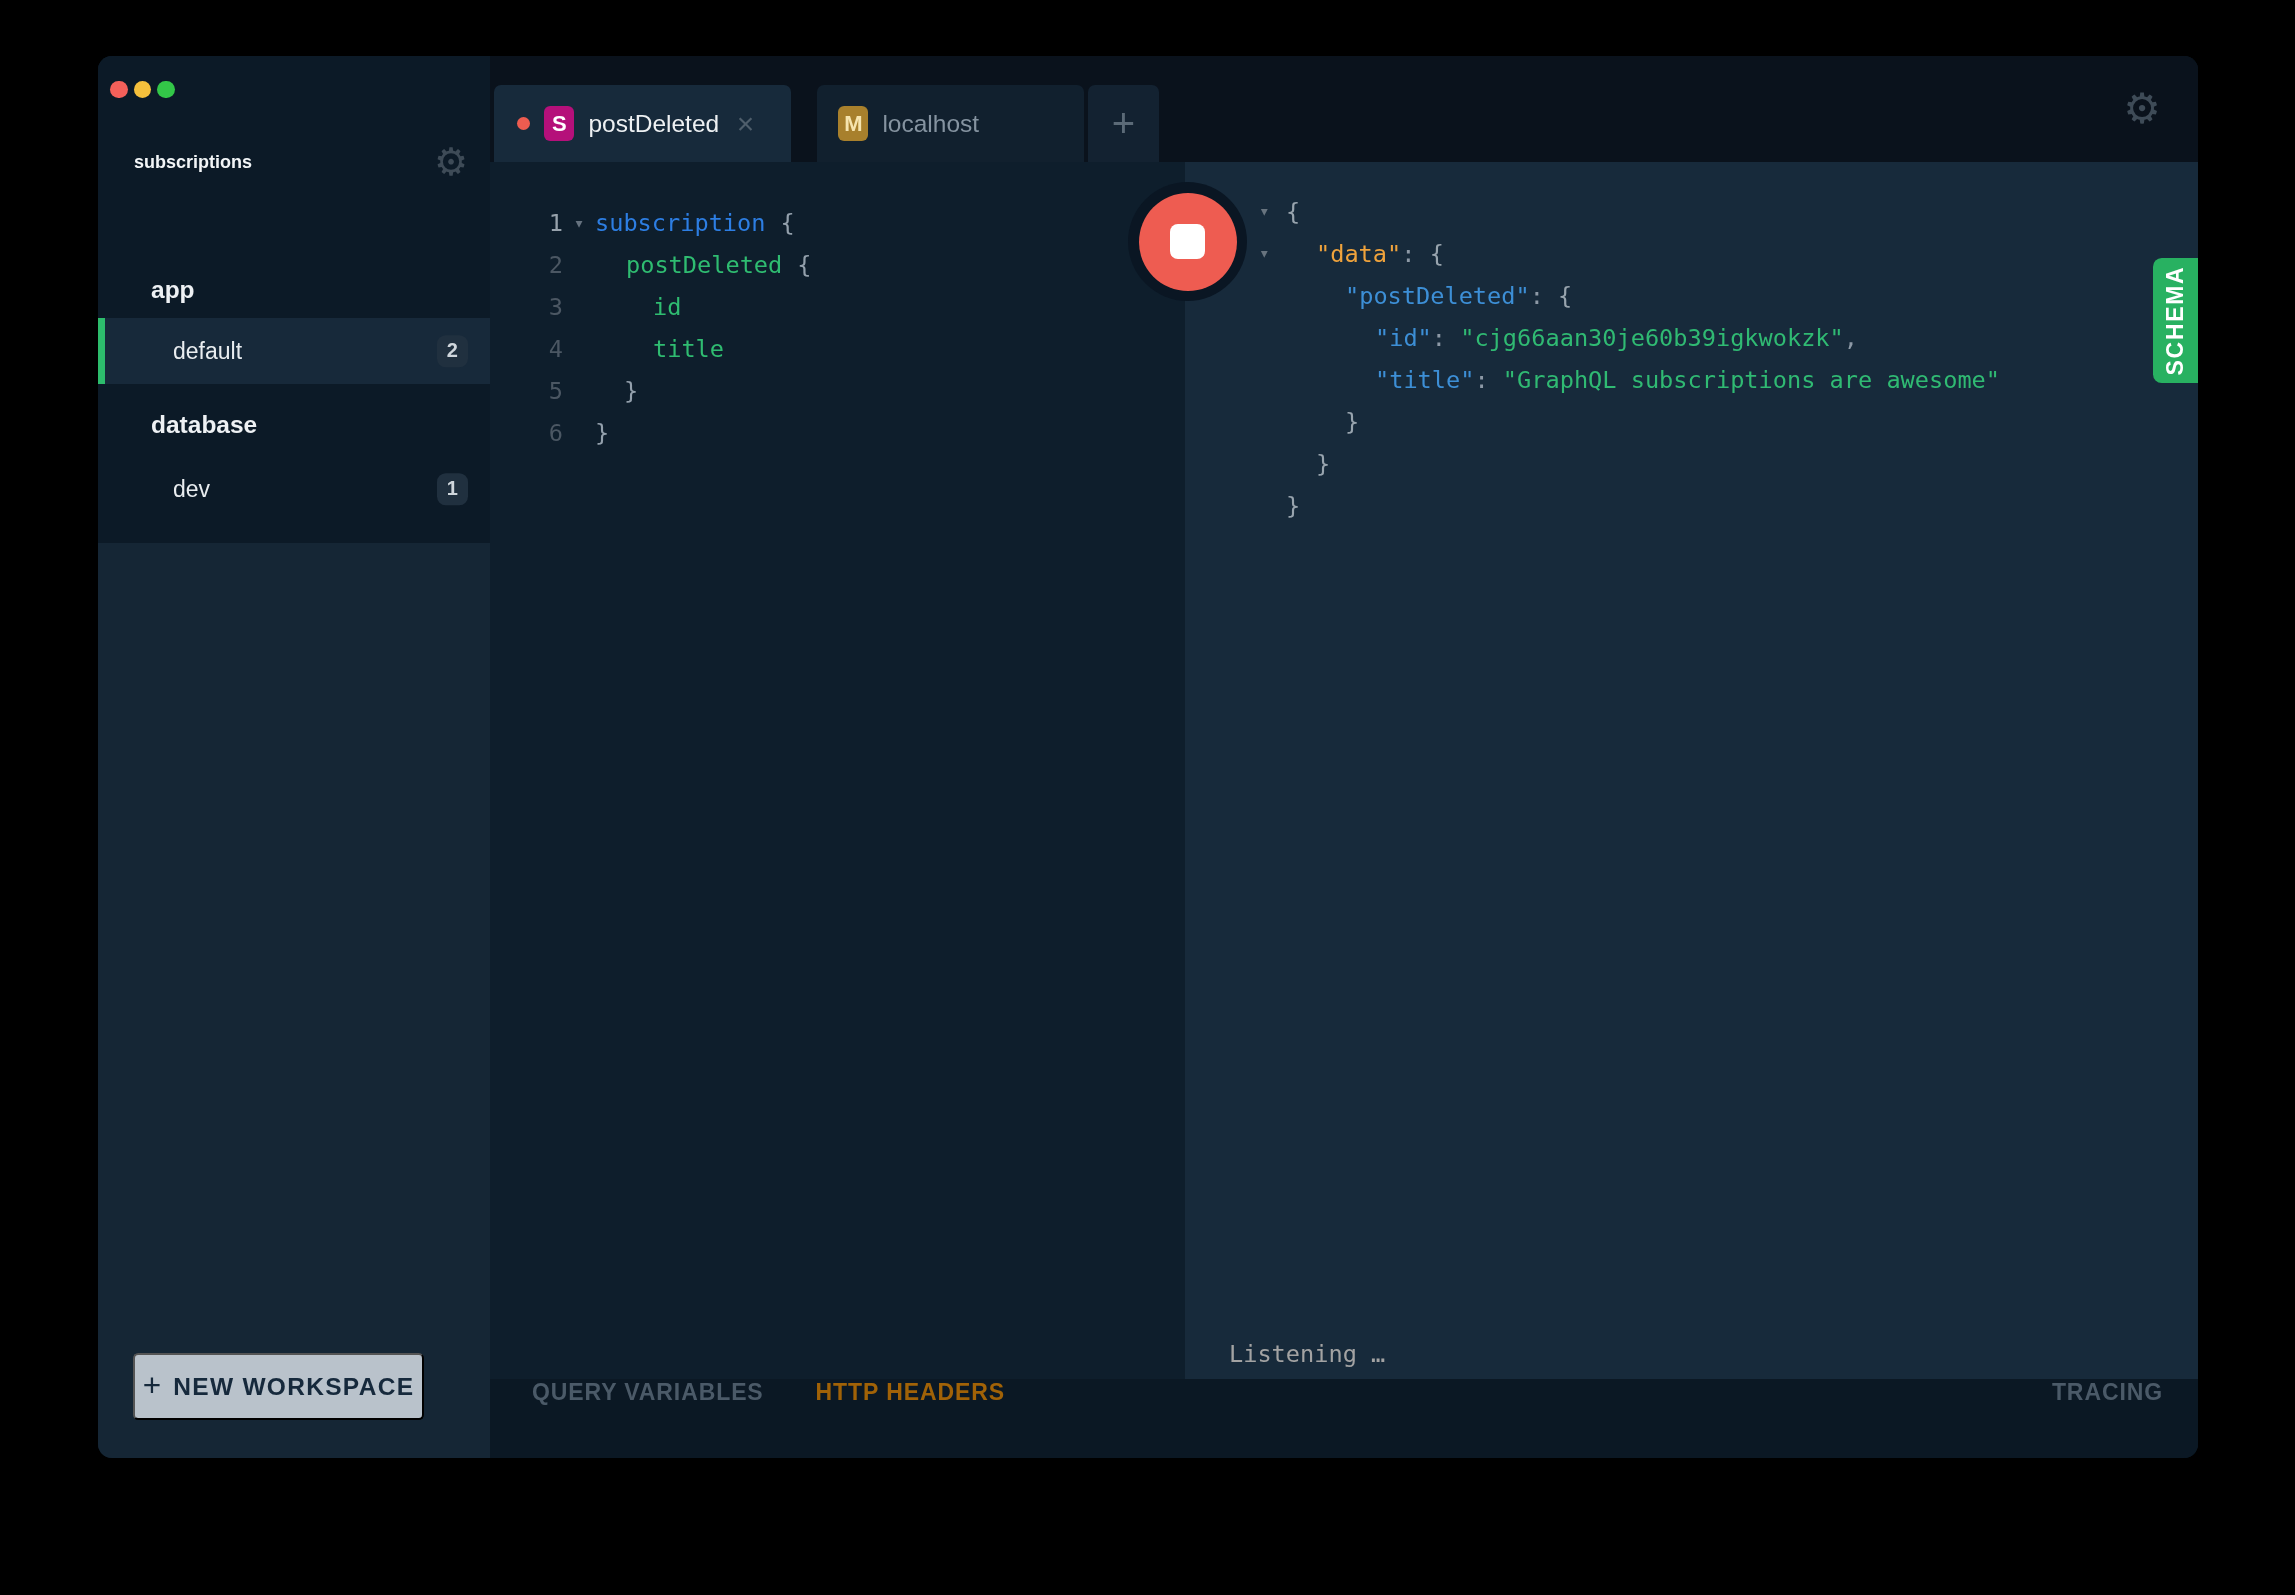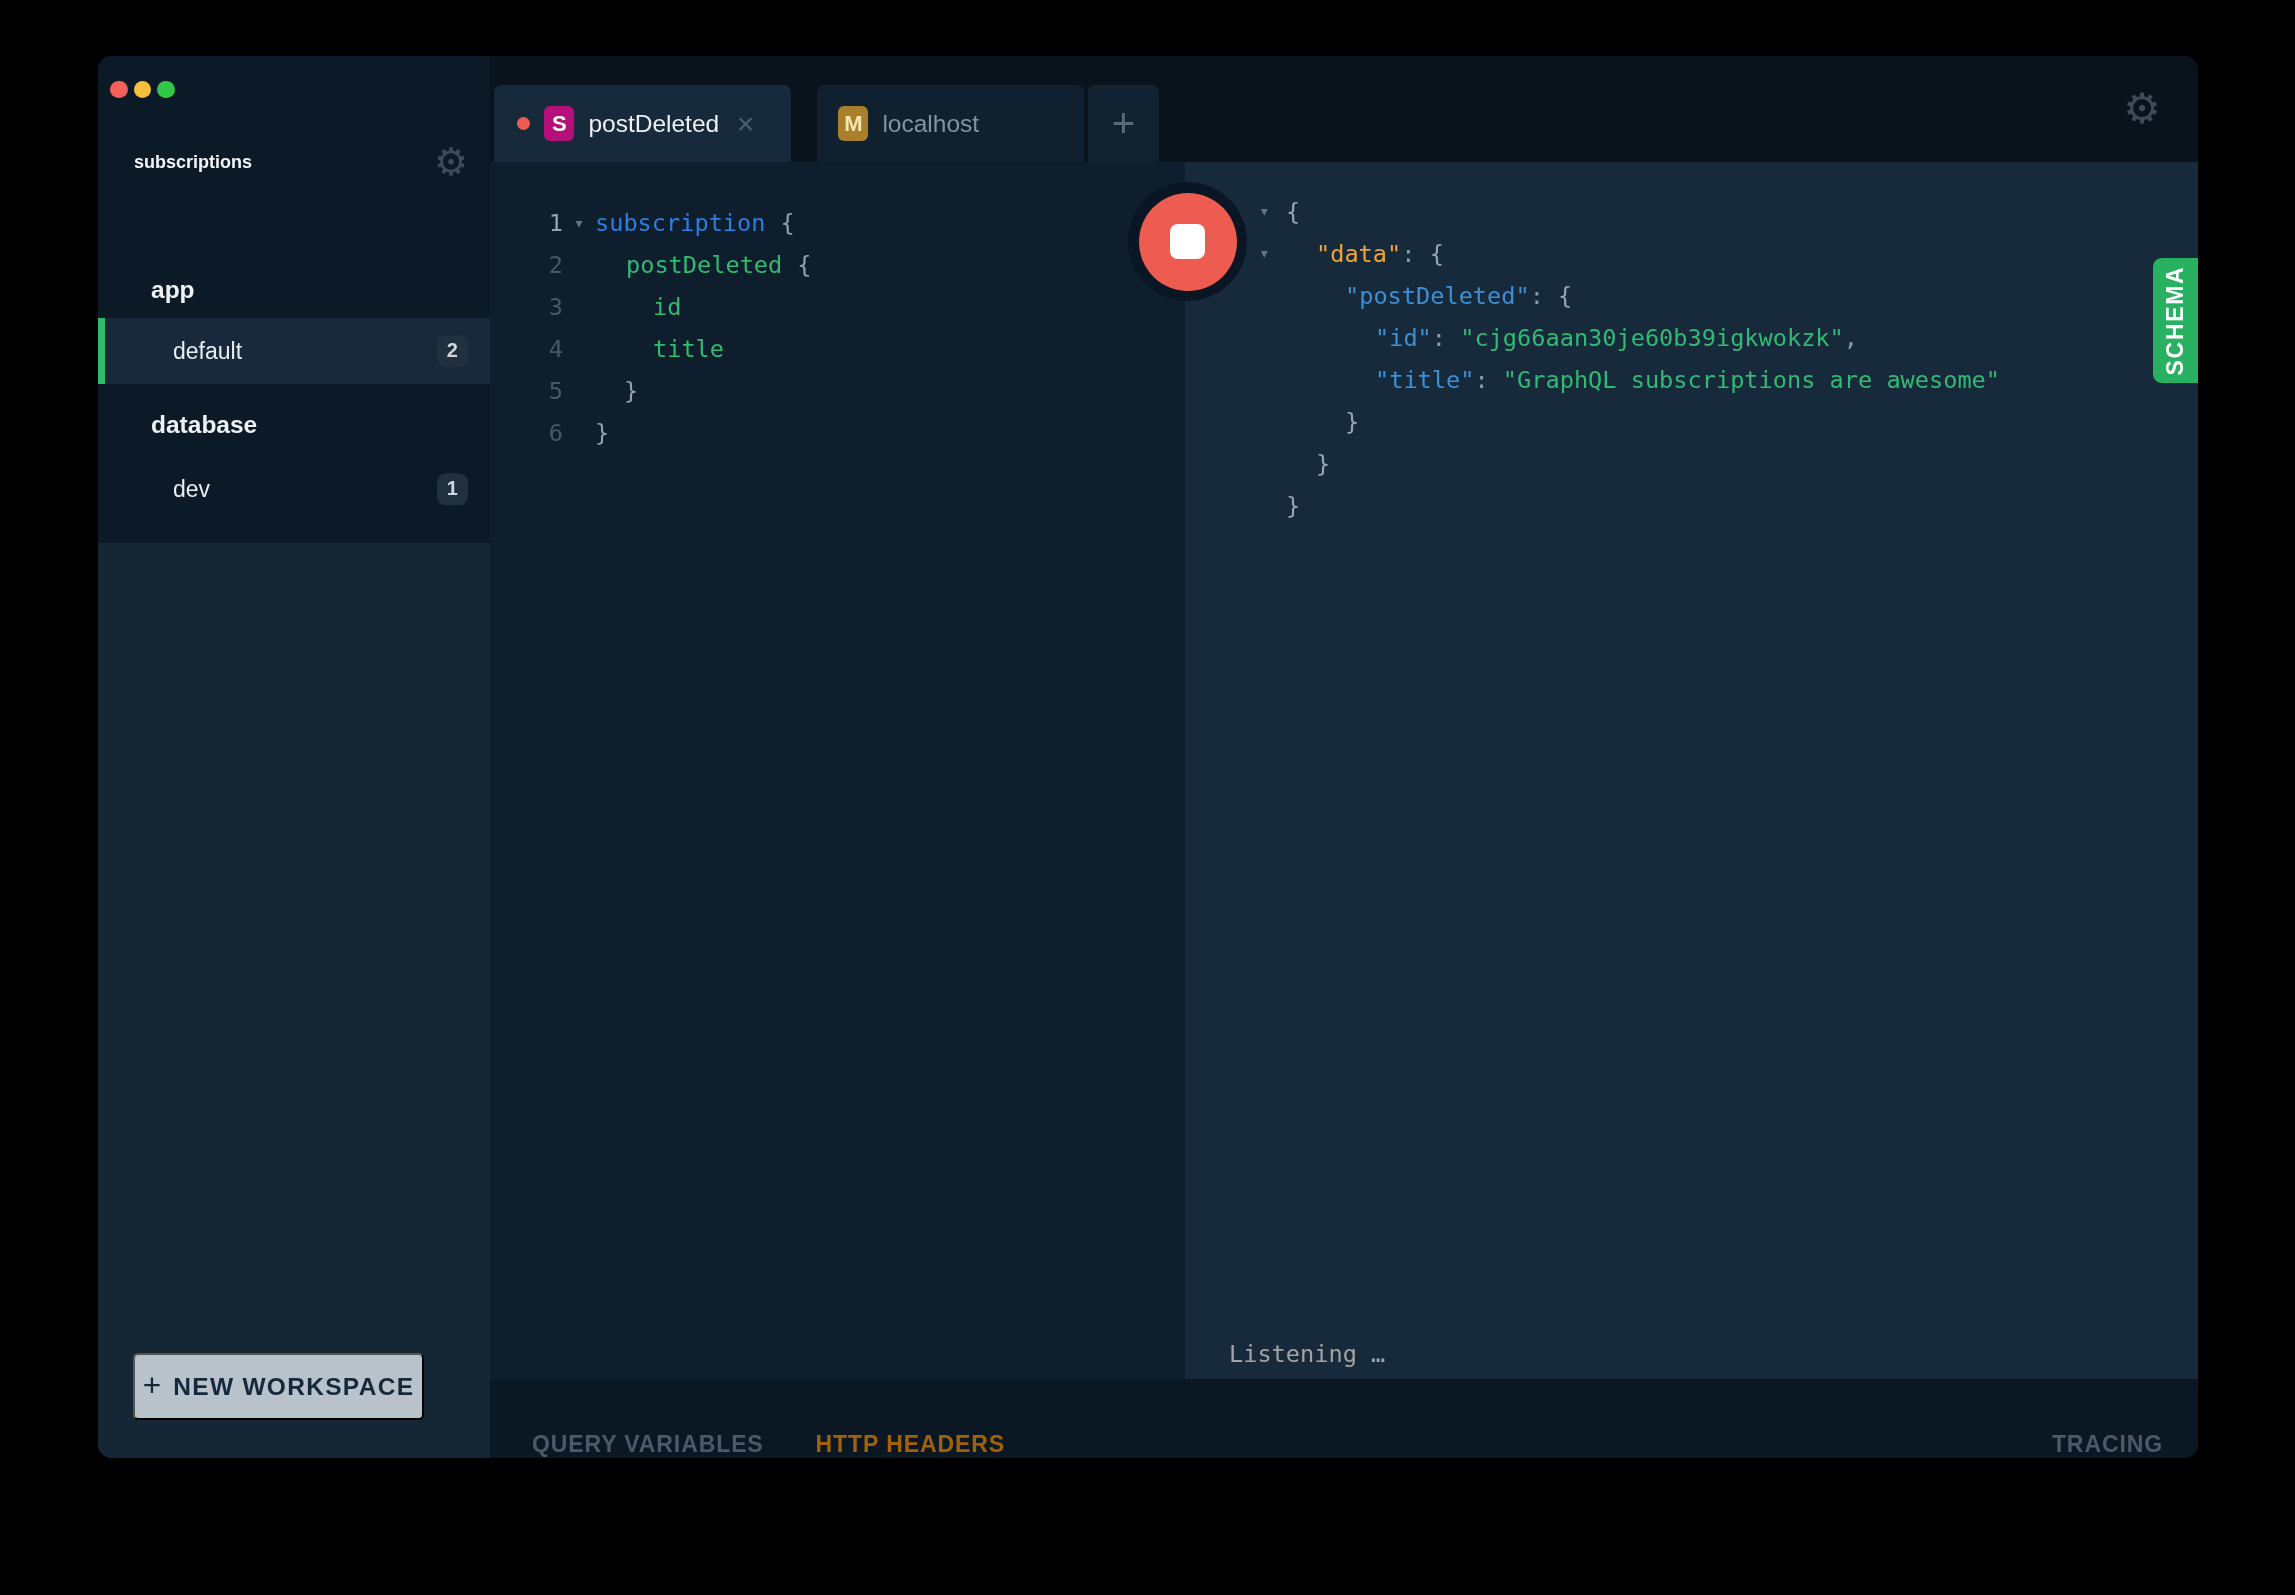--- a/index.html
+++ b/index.html
@@ -119,21 +119,21 @@
   .stop-btn { width:98px; height:98px; border-radius:50%; background:#ee5c51; border:none;
               display:flex; align-items:center; justify-content:center; }
   .stop-square { width:35px; height:35px; border-radius:7.9px; background:#fff; }
 
   .schema-tab { position:absolute; right:0; top:96px; width:45px; height:125px;
                 background:#28b161; border-radius:8.7px 0 0 8.7px; display:flex;
                 align-items:center; justify-content:center; z-index:6; }
   .schema-tab span { transform:rotate(-90deg); color:#fff; font-size:23px; font-weight:700;
                      letter-spacing:1.7px; white-space:nowrap; }
 
-  .bottombar { height:79px; background:#0b1824; display:flex; align-items:flex-end; flex:none; }
+  .bottombar { height:79px; background:#0b1824; display:flex; align-items:flex-start; flex:none; }
   .foot { font-size:23px; font-weight:600; letter-spacing:0.9px; }
   .foot-qv { margin-left:42px; color:#4b5a68; }
   .foot-hh { margin-left:52px; color:#a16207; }
   .foot-tr { margin-left:auto; margin-right:35px; color:#4b5a68; }
 </style>
 </head>
 <body>
 
 <div class="window">
 

